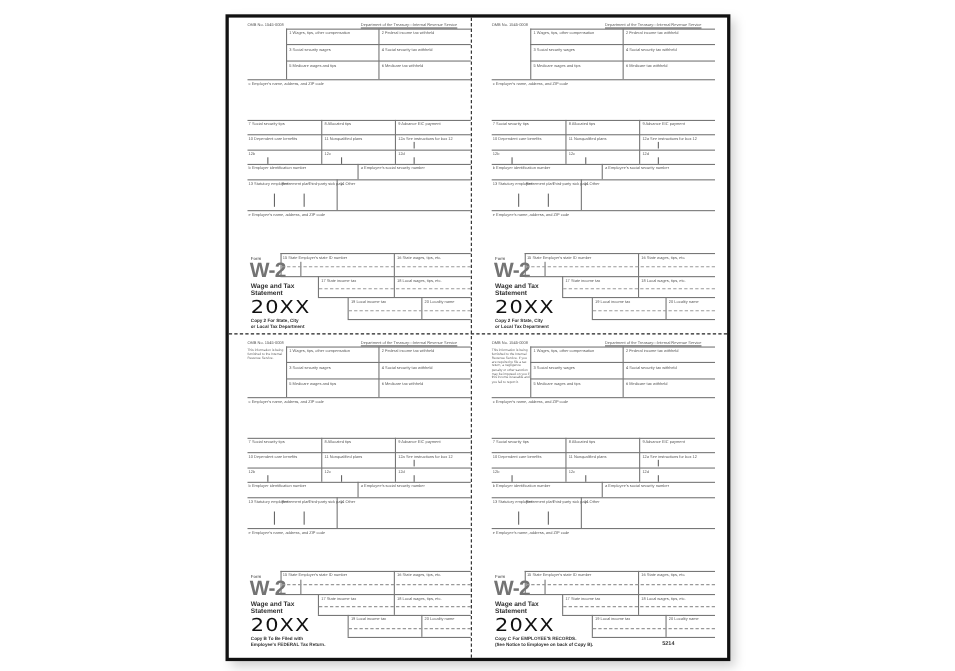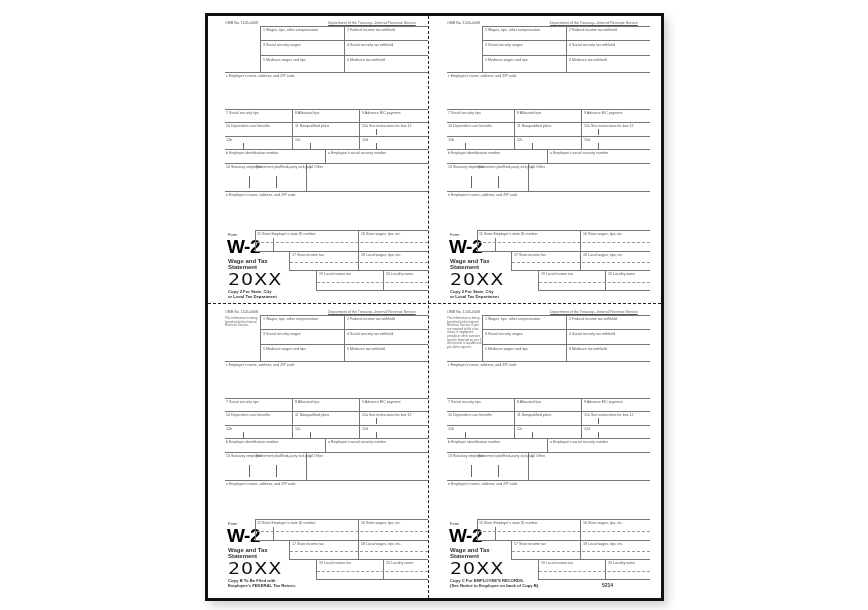--- a/index.html
+++ b/index.html
@@ -14,21 +14,21 @@
   .perf-h { position:absolute; left:0; top:287px; width:453px; height:0;
             border-top:1.5px dashed #222; }
   .copy { position:absolute; width:220px; height:287px; }
   .q0 { left:0; top:0; } .q1 { left:222px; top:0; }
   .q2 { left:0; top:289px; } .q3 { left:222px; top:289px; }
   .t { position:absolute; font-size:3.6px; line-height:4px; color:#555; white-space:nowrap; }
   .hl { position:absolute; height:0; border-top:1px solid #777; }
   .vl { position:absolute; width:0; border-left:1px solid #777; }
   .dash { position:absolute; height:0; border-top:1px dashed #999; }
   .tick { position:absolute; width:0; height:6px; border-left:1px solid #666; }
-  .form-w2 { position:absolute; font-weight:bold; font-size:19px; color:#000000; letter-spacing:-0.5px; }
+  .form-w2 { position:absolute; font-weight:bold; font-size:19px; color:#737373; letter-spacing:-0.5px; }
   .form-lbl { position:absolute; font-size:4px; color:#333; }
   .wts { position:absolute; font-size:6px; font-weight:bold; line-height:6px; color:#333; }
   .year { position:absolute; font-size:19px; font-family:"DejaVu Sans", sans-serif; color:#111; letter-spacing:1px; transform:scaleY(0.85); transform-origin:left top; }
   .copy-lbl { position:absolute; font-size:4.2px; font-weight:bold; line-height:5px; color:#333; }
   .note { position:absolute; font-size:3px; line-height:3.6px; color:#666; }
   .catno { position:absolute; font-size:5px; font-weight:bold; color:#333; }
 </style>
 </head>
 <body>
 

